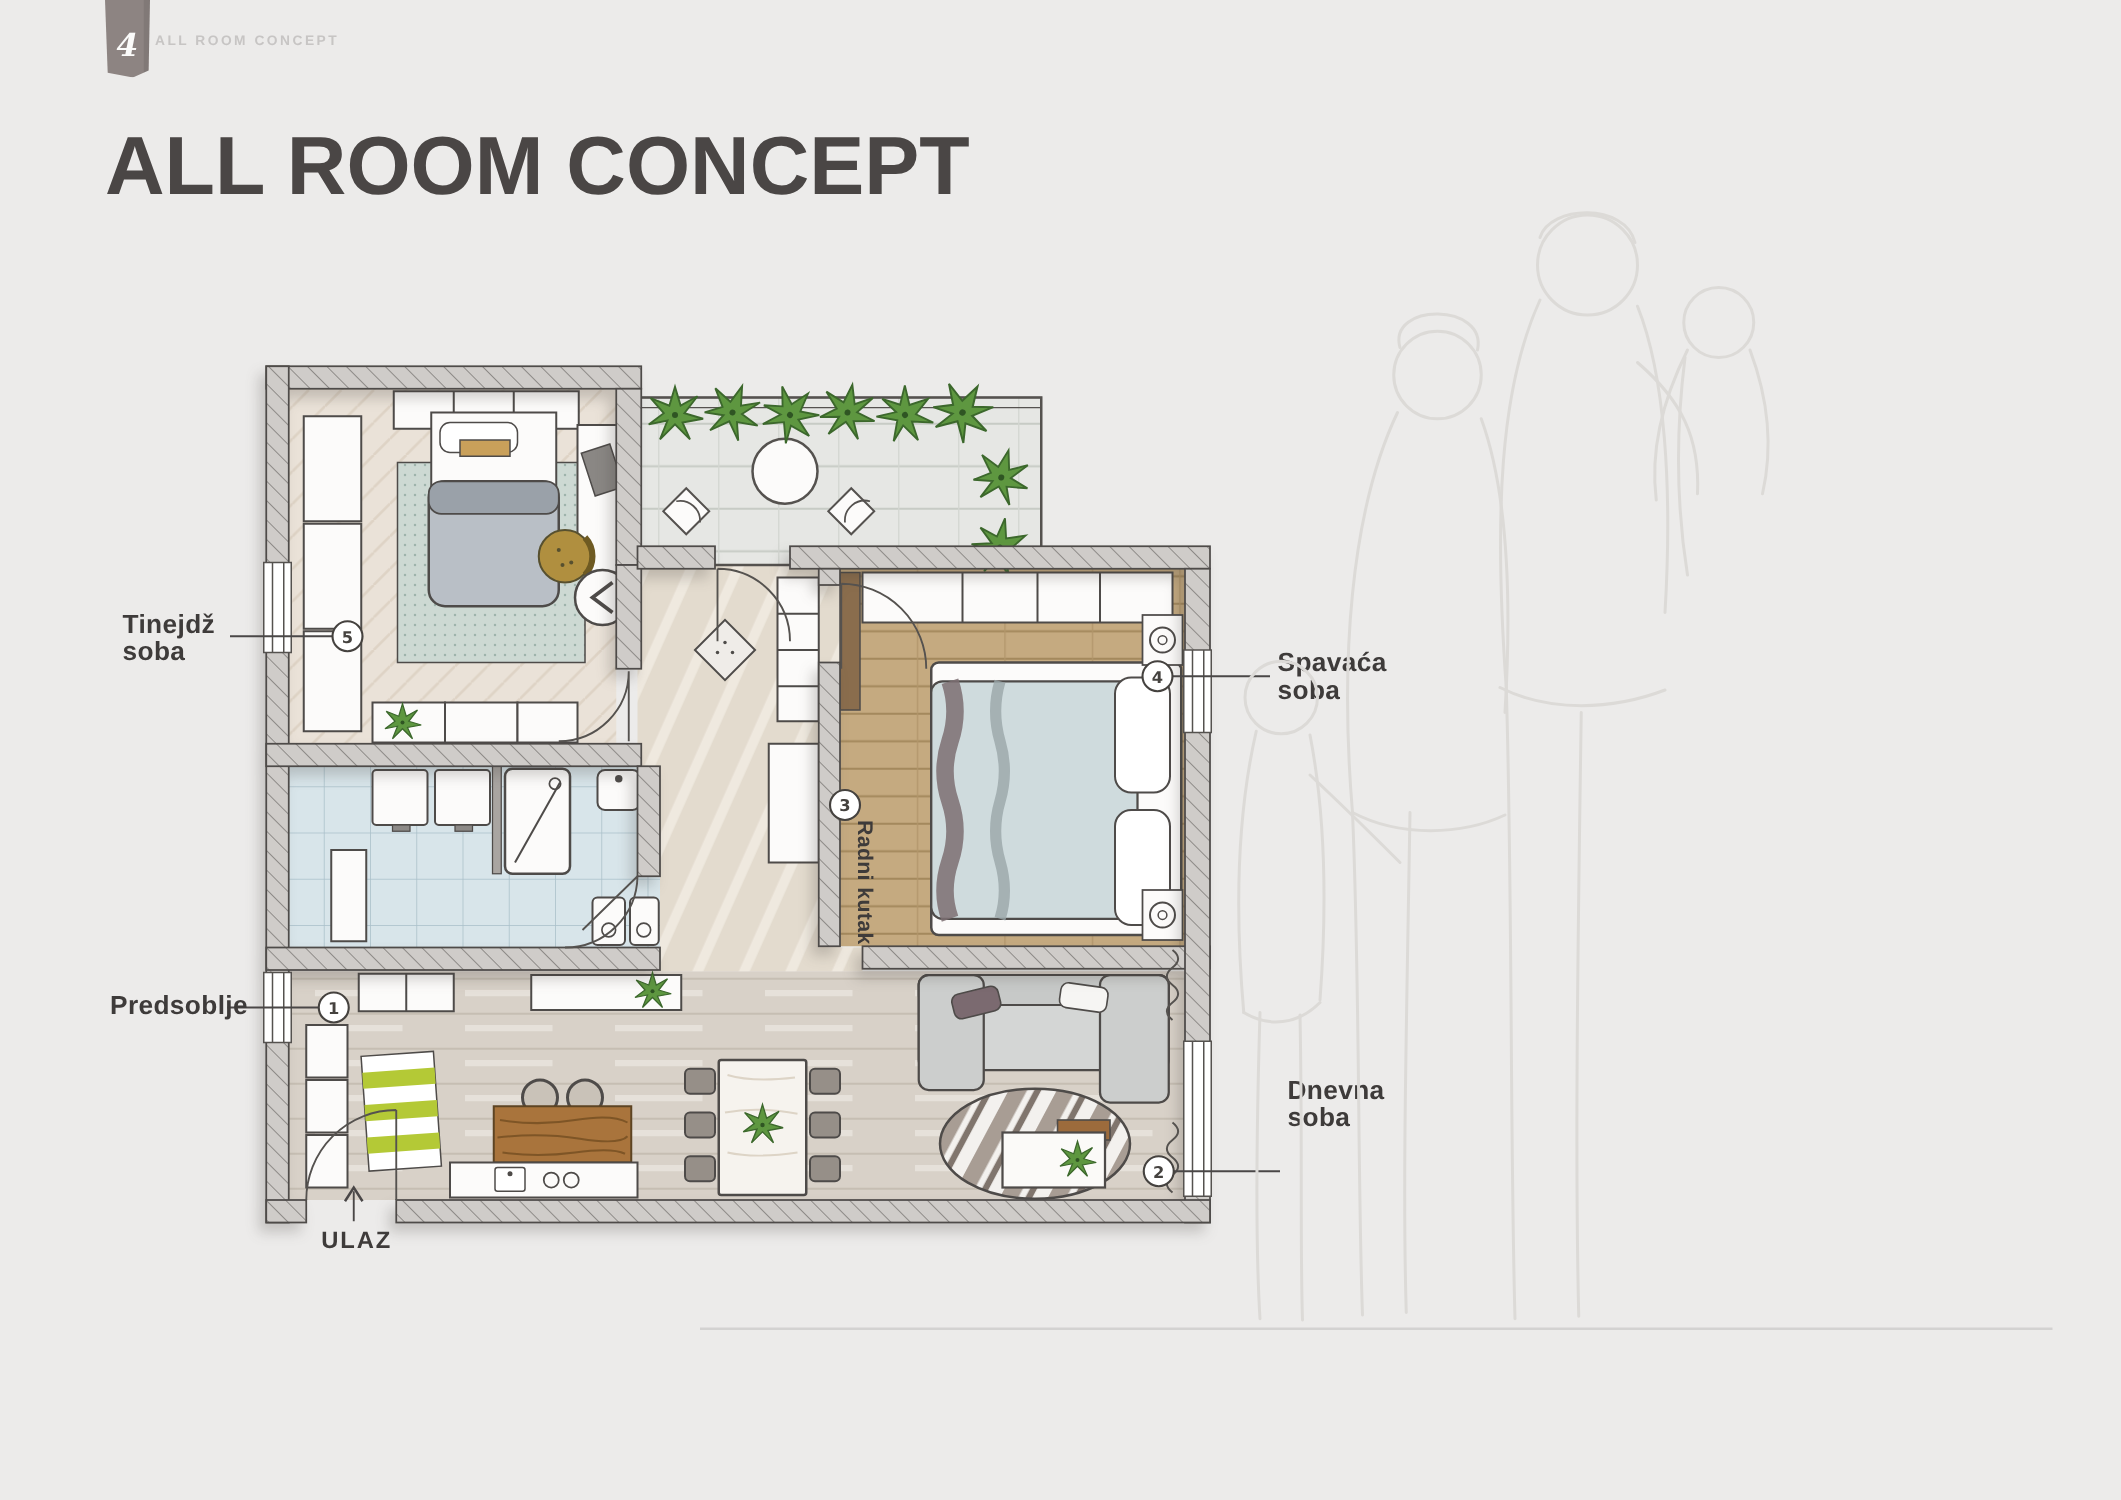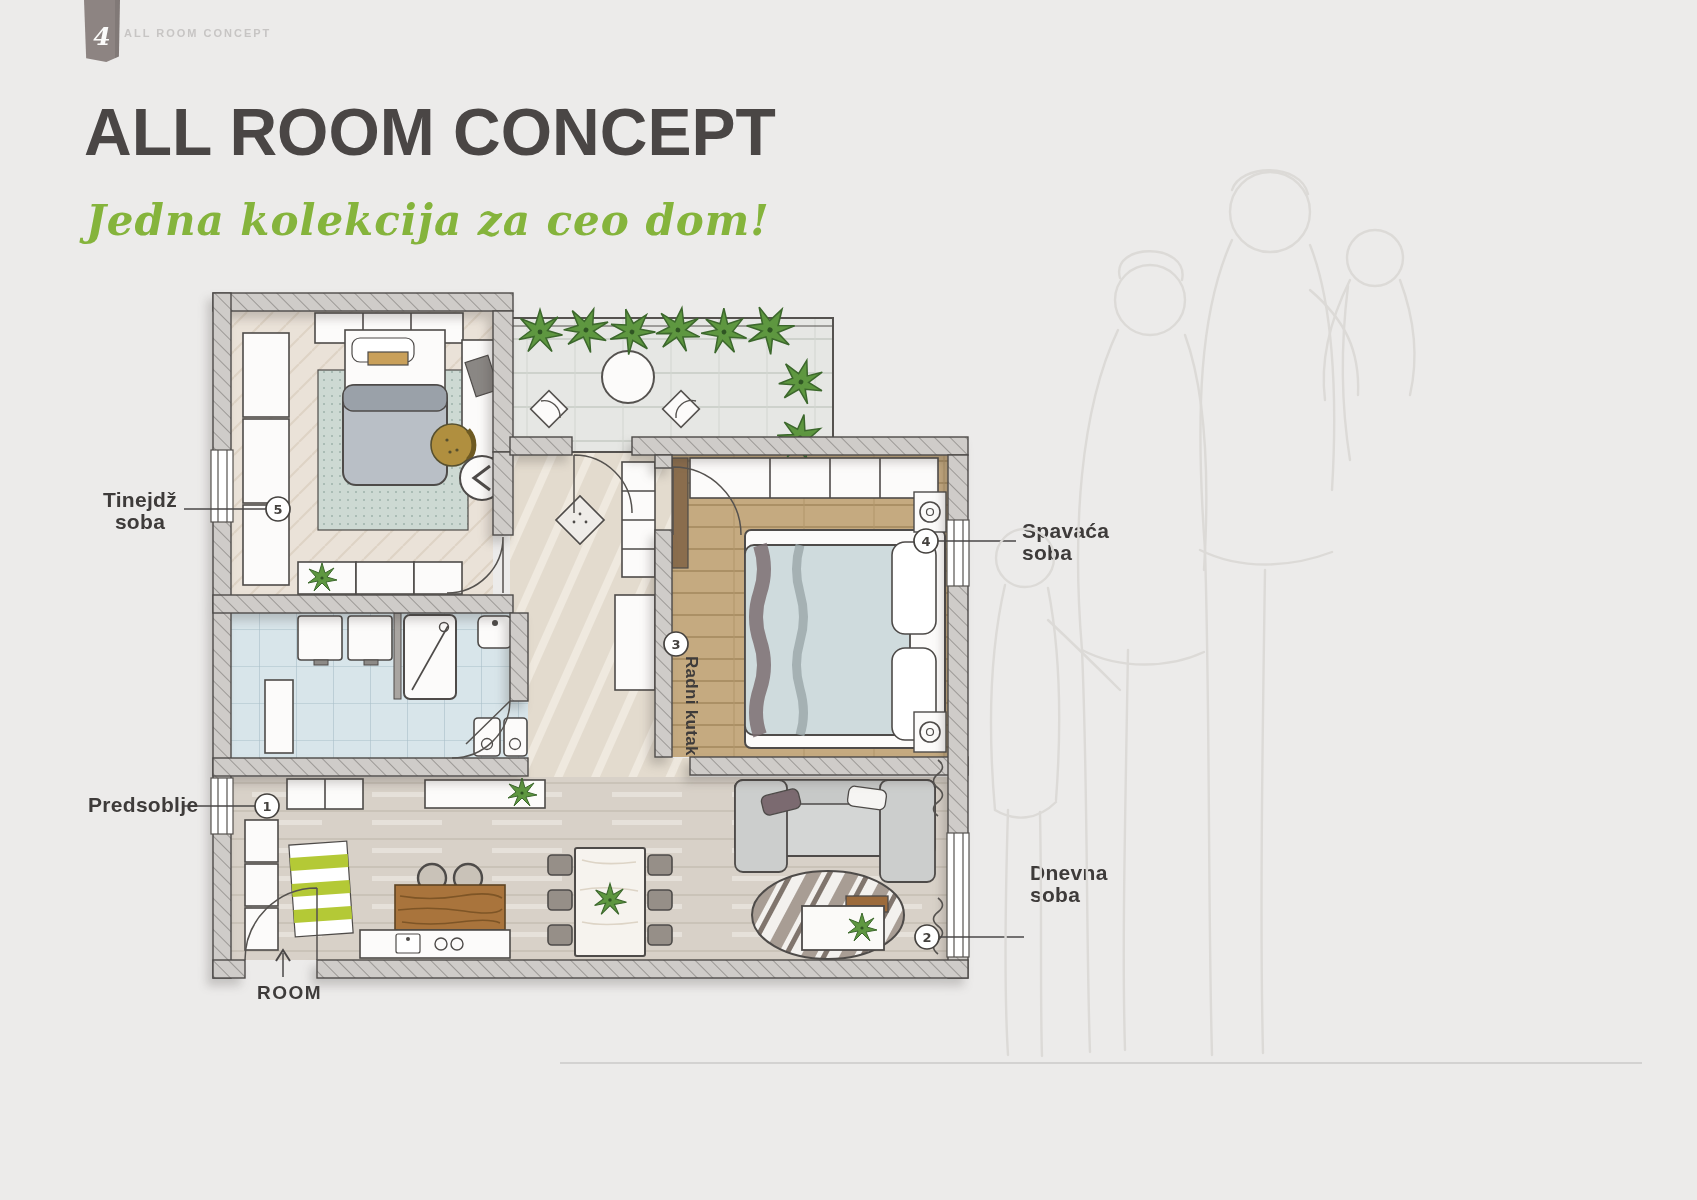--- a/index.html
+++ b/index.html
@@ -33,21 +33,21 @@
   .subtitle{
     position:absolute; left:86px; top:196px;
     font-family:"DejaVu Serif", serif; font-style:italic; font-weight:bold;
     font-size:42px; color:#85b43c; letter-spacing:1px;
   }
   
   .plan-label{
     position:absolute; color:#3e3b3a; font-weight:600;
     font-size:21px; line-height:22px; letter-spacing:.3px; white-space:nowrap;
   }
-  .lbl-teen{ left:98px; top:489px; width:84px; text-align:center; }
+  .lbl-teen{ left:98px; top:489px; width:84px; text-align:left; }
   .lbl-predsoblje{ left:88px; top:794px; }
   .lbl-spavaca{ left:1022px; top:520px; }
   .lbl-dnevna{ left:1030px; top:862px; }
   .lbl-ulaz{ left:257px; top:982px; font-size:19px; letter-spacing:1.5px; font-weight:700; }
   .lbl-radni{
     left:702px; top:656px; transform:rotate(90deg); transform-origin:0 0;
     font-size:17px; font-weight:600;
   }
   .plan-svg{ position:absolute; left:90px; top:282px; }
   .family-svg{ position:absolute; left:960px; top:150px; }
@@ -60,21 +60,20 @@
 <body>
 
 <div class="page">
 
   <div class="ribbon">
     <div class="num">4</div>
   </div>
   <div class="header-label">ALL ROOM CONCEPT</div>
 
   <h1 class="title">ALL ROOM CONCEPT</h1>
-  <div class="subtitle">Jedna kolekcija za ceo dom!</div>
 
   <svg class="plan-svg" width="1040" height="732" viewBox="90 282 1040 732">
     <defs>
       <pattern id="hatch" patternUnits="userSpaceOnUse" width="11" height="11" patternTransform="rotate(45)">
         <rect width="11" height="11" fill="#cfccc9"></rect>
         <line x1="0" y1="0" x2="11" y2="0" stroke="#716e6b" stroke-width="1.1"></line>
       </pattern>
       <pattern id="teenFloor" patternUnits="userSpaceOnUse" width="26" height="26">
         <rect width="26" height="26" fill="#eae2d8"></rect>
         <path d="M0,13 L13,0 M13,26 L26,13" stroke="#ded3c5" stroke-width="2" fill="none"></path>
@@ -360,21 +359,21 @@
   </div>
   <div class="plan-label lbl-predsoblje">Predsoblje</div>
   <div class="plan-label lbl-spavaca">
     <div>Spavaća</div>
     <div>soba</div>
   </div>
   <div class="plan-label lbl-dnevna">
     <div>Dnevna</div>
     <div>soba</div>
   </div>
-  <div class="plan-label lbl-ulaz">ROOM</div>
+  <div class="plan-label lbl-ulaz">ULAZ</div>
   <div class="plan-label lbl-radni">Radni kutak</div>
 
   <svg class="family-svg" width="560" height="920" viewBox="0 0 560 920" fill="none">
     <g stroke="#dcdad7" stroke-width="2.4" stroke-linecap="round">
       <circle cx="310" cy="62" r="40"></circle>
       <path d="M272,40 C280,14 340,12 348,44"></path>
       <path d="M272,90 C240,160 235,260 245,400 C250,560 248,760 252,905"></path>
       <path d="M350,95 C372,150 378,240 372,340"></path>
       <path d="M305,420 C302,620 300,780 303,903"></path>
       <path d="M350,140 C385,170 400,200 398,245"></path>

